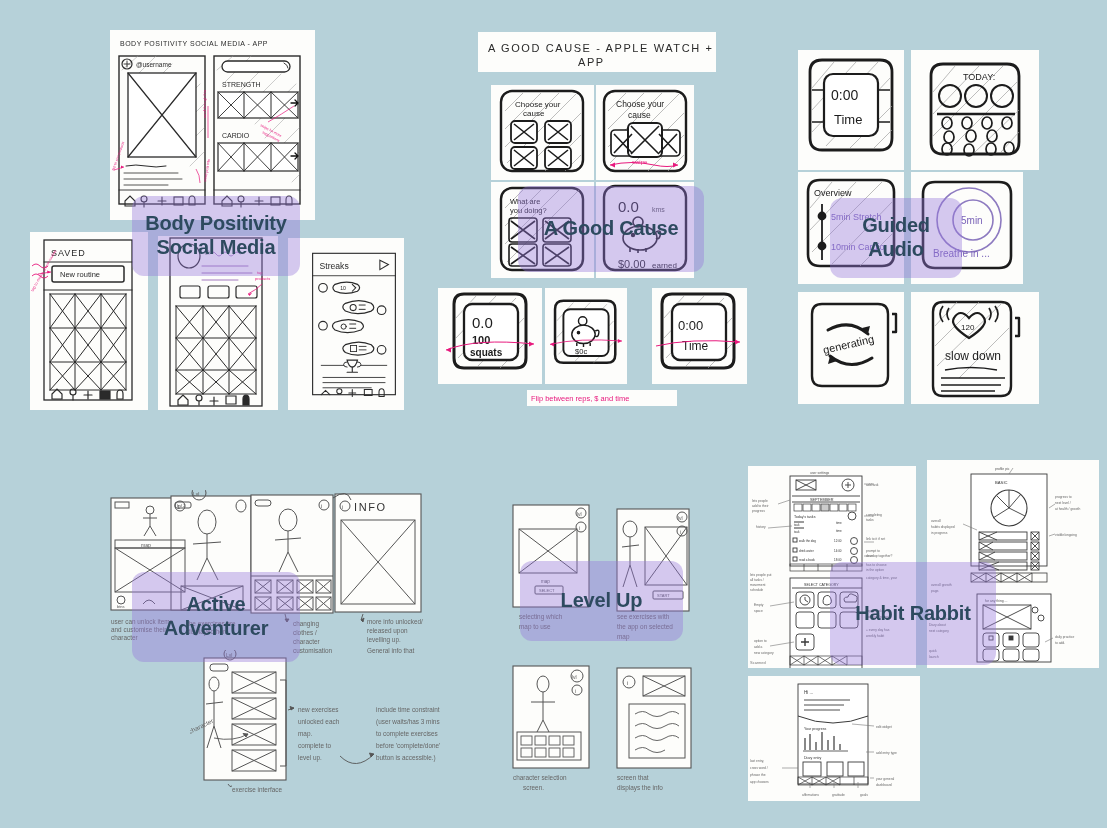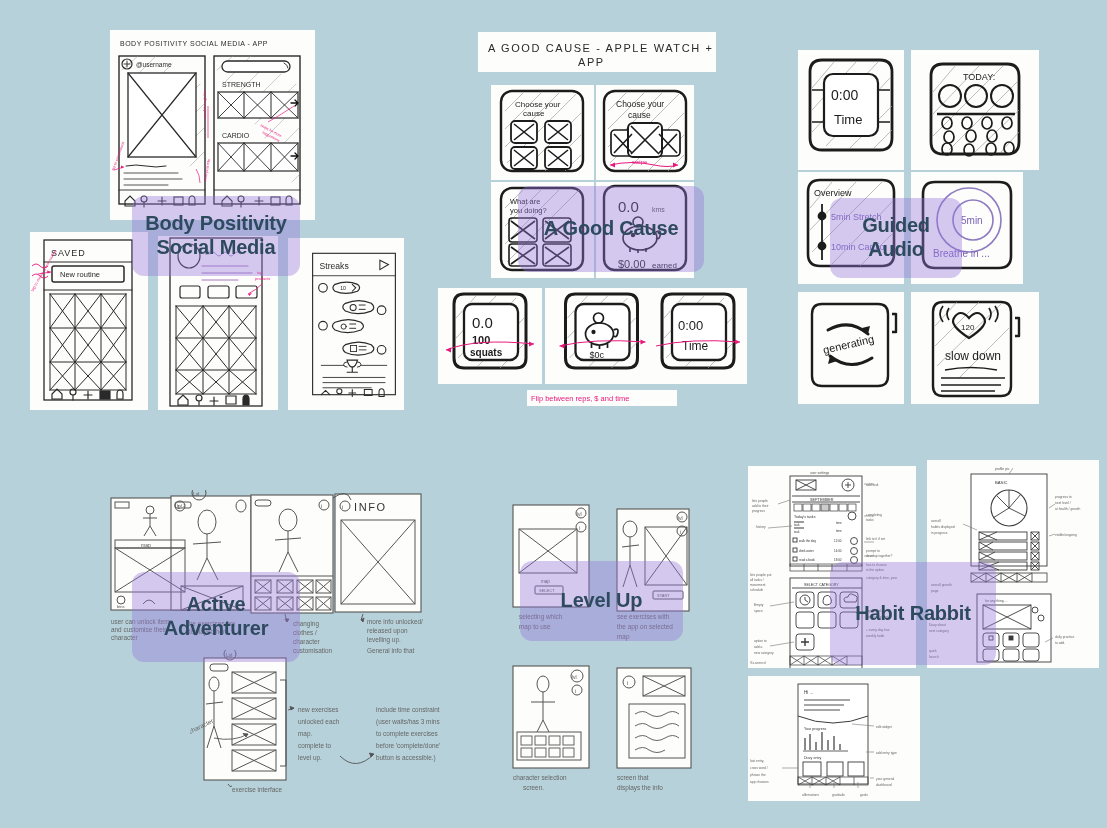--- a/index.html
+++ b/index.html
@@ -344,21 +344,21 @@
       <text x="34" y="56" font-size="11" fill="#1c1c1c" font-weight="bold" font-family="'Liberation Sans',sans-serif">100</text>
       <text x="32" y="68" font-size="10" fill="#1c1c1c" font-weight="bold" font-family="'Liberation Sans',sans-serif">squats</text>
       <g stroke="#e8197d" fill="#e8197d">
         <path d="M8 62 q30 -12 88 -6" stroke-width="1" fill="none"></path>
         <path d="M8 62 l5 -2.5 l0 5 z" stroke="none"></path>
         <path d="M96 56 l-5 -2.5 l0 5 z" stroke="none"></path>
       </g>
     </svg>
   </div>
 
-  <div class="card" style="left:545px; top:288px; width:115px; height:96px;">
+  <div class="card" style="left:545px; top:288px; width:82px; height:96px;">
     <svg viewBox="0 0 98 96" xmlns="http://www.w3.org/2000/svg">
       <g fill="none" stroke="#1c1c1c" stroke-width="3" stroke-linejoin="round">
         <path d="M12 16 q0 -10 10 -10 h52 q10 0 10 10 v54 q0 10 -10 10 h-52 q-10 0 -10 -10 z"></path>
       </g>
       <g stroke="#a0a0a0" stroke-width="0.7" fill="none">
         <path d="M14 30 L34 8M14 50 L54 8M16 70 L74 10M36 78 L82 30M58 80 L84 54"></path>
       </g>
       <g fill="#fff" stroke="#1c1c1c" stroke-width="2.3">
         <rect x="22" y="16" width="54" height="56" rx="8"></rect>
       </g>

